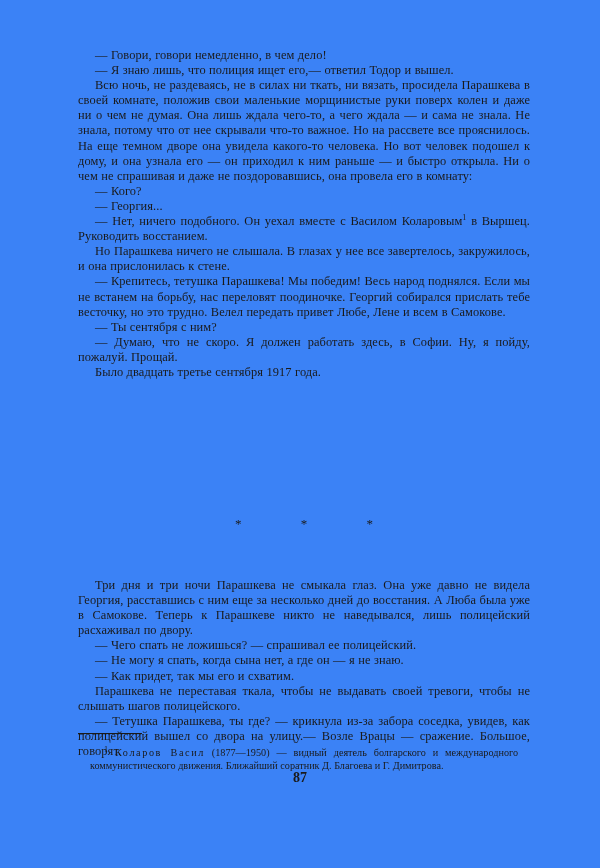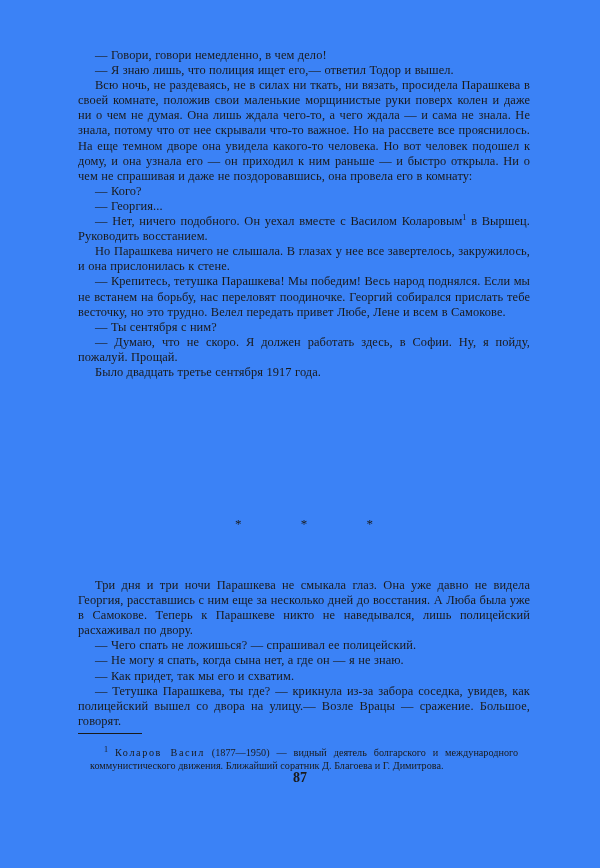--- a/index.html
+++ b/index.html
@@ -114,20 +114,21 @@
     <p class="para">Было двадцать третье сентября 1917 года.</p>
   </div>
 
   <div class="divider">* * *</div>
 
   <div class="section2">
     <p class="para">Три дня и три ночи Парашкева не смыкала глаз. Она уже давно не видела Георгия, расставшись с ним еще за несколько дней до восстания. А Люба была уже в Самокове. Теперь к Парашкеве никто не наведывался, лишь полицейский расхаживал по двору.</p>
     <p class="para">— Чего спать не ложишься? — спрашивал ее полицейский.</p>
     <p class="para">— Не могу я спать, когда сына нет, а где он — я не знаю.</p>
     <p class="para">— Как придет, так мы его и схватим.</p>
+    <p class="para">Парашкева не переставая ткала, чтобы не выдавать своей тревоги, чтобы не слышать шагов полицейского.</p>
     <p class="para">— Тетушка Парашкева, ты где? — крикнула из-за забора соседка, увидев, как полицейский вышел со двора на улицу.— Возле Врацы — сражение. Большое, говорят.</p>
   </div>
 
   <div class="footnote-wrap">
     <div class="footnote-rule"></div>
     <p class="footnote"><sup class="fnref">1</sup> <span class="fn-name">Коларов Васил</span><span> (1877—1950) — видный деятель болгарского и международного коммунистического движения. Ближайший соратник Д. Благоева и Г. Димитрова.</span></p>
   </div>
 
   <div class="pagenum">87</div>
 

